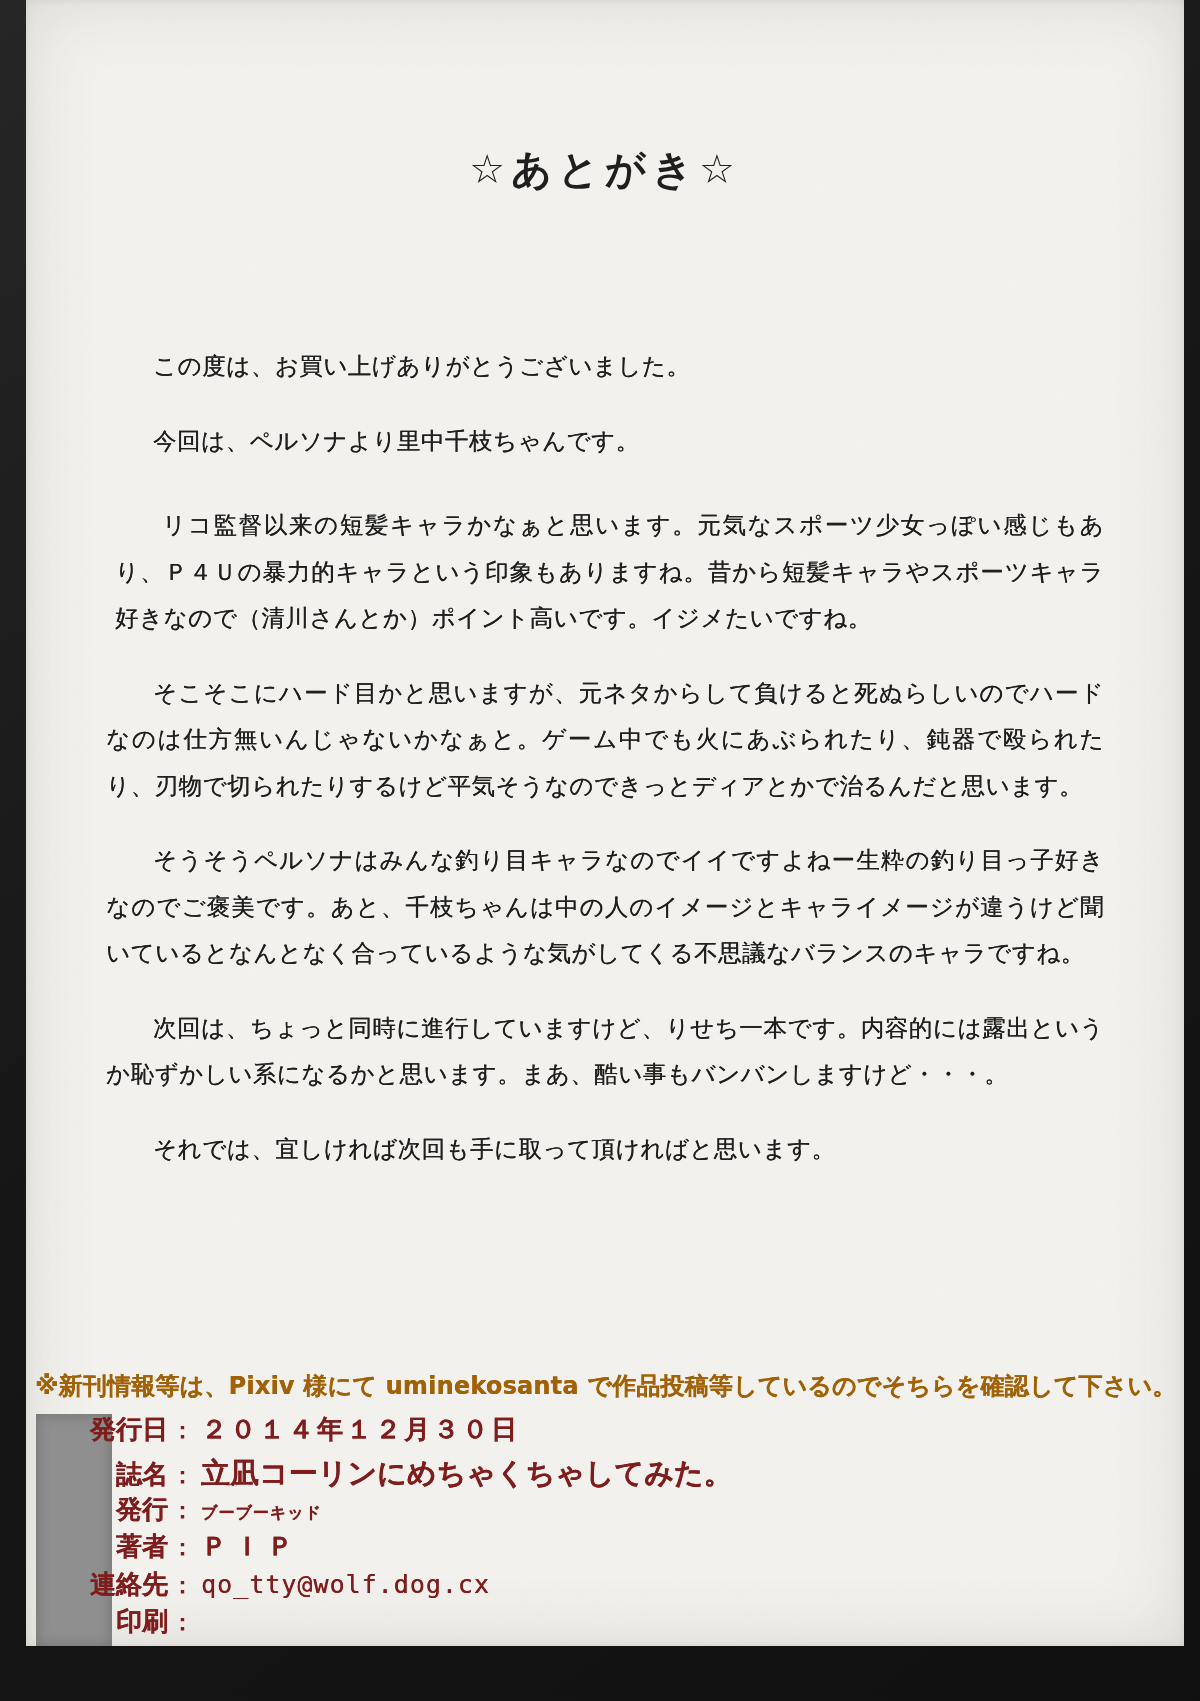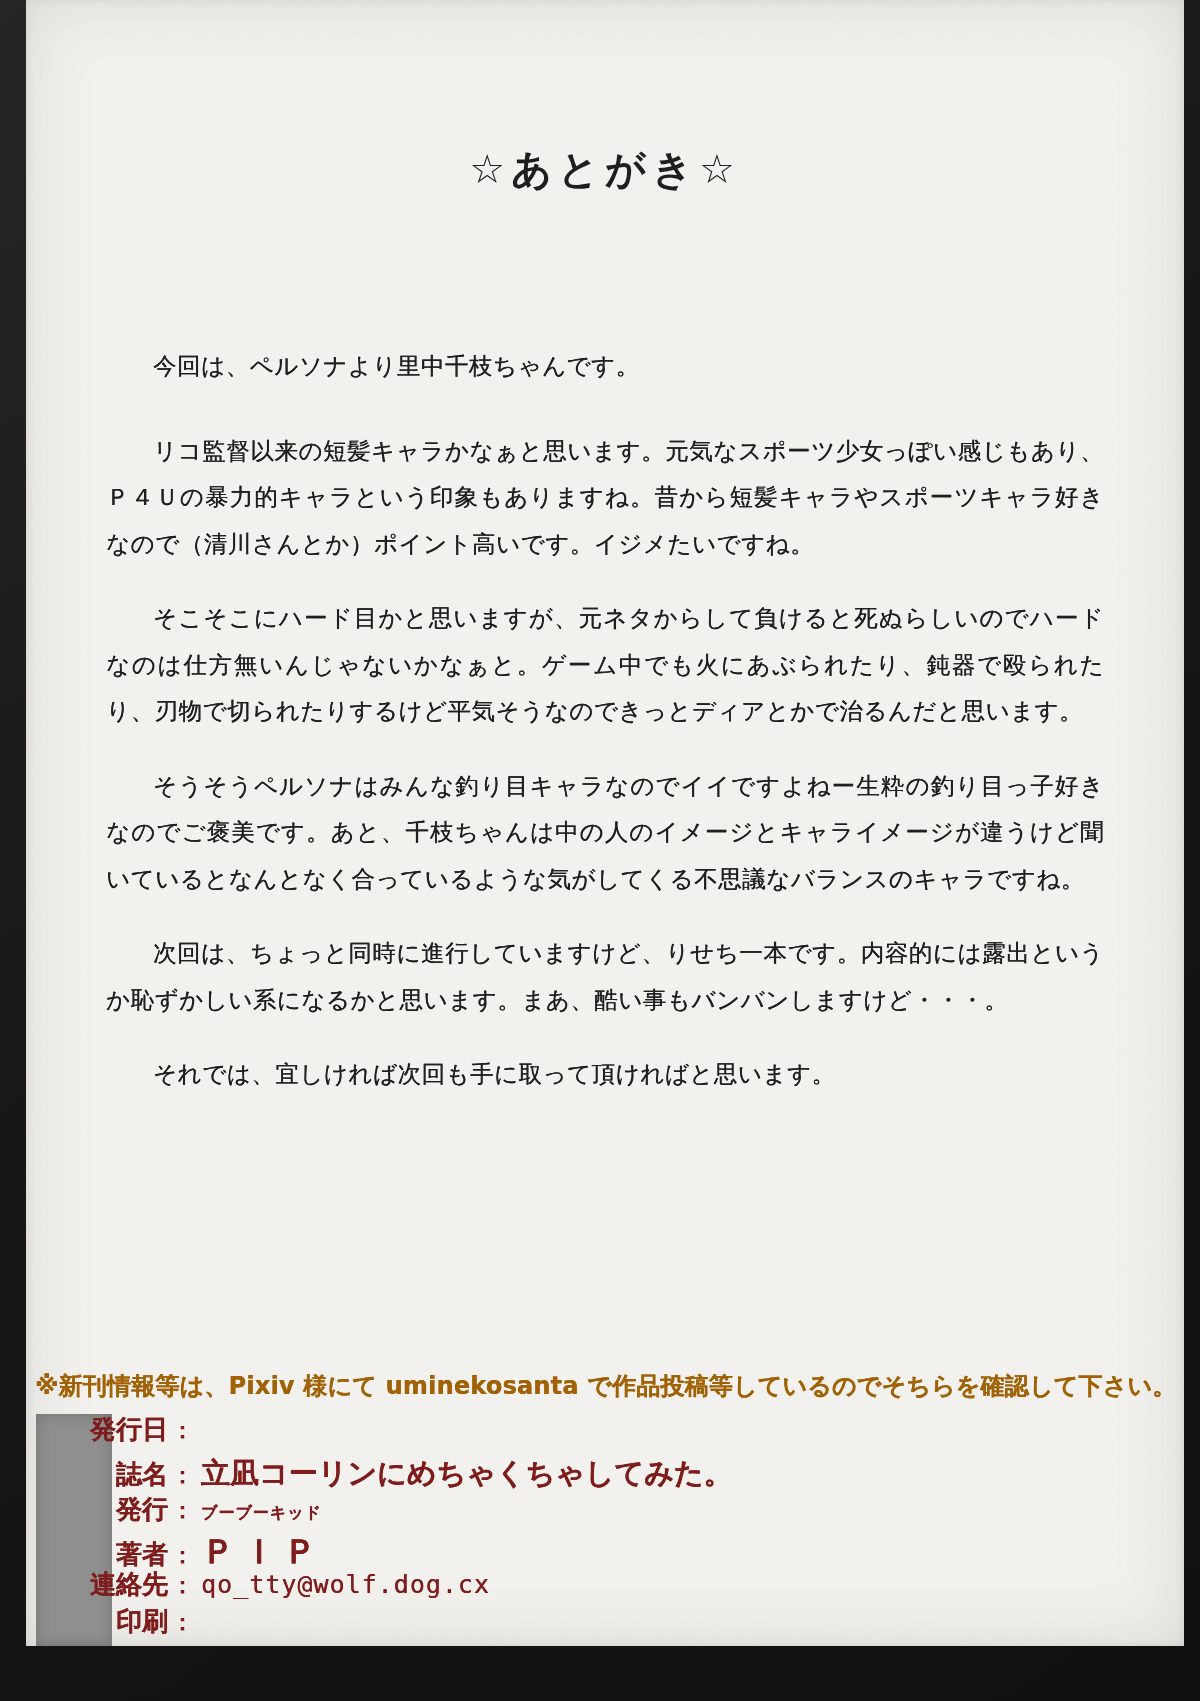--- a/index.html
+++ b/index.html
@@ -34,21 +34,21 @@
   .body-text p{
     margin:0 0 28px 0;
     font-size:23.5px;
     line-height:46.5px;
     text-indent:2em;
     text-align:justify;
     font-weight:500;
     letter-spacing:0.5px;
     text-shadow:0.3px 0 0 currentColor;
   }
-  .body-text p.gap-before{margin-top:38px;}
+  .body-text p.gap-before{margin-top:38px;margin-left:9px;}
   .notice{
     position:absolute;left:9px;top:1370px;width:1062px;
     font-size:24px;font-weight:bold;color:#a16207;
     letter-spacing:0.2px;white-space:nowrap;
     text-shadow:0.3px 0 0 currentColor;
   }
   .colophon{
     position:absolute;left:10px;top:1412px;width:900px;
   }
   .colophon-bar{
@@ -69,21 +69,21 @@
   }
   .colophon-row .sep{font-size:23px;padding:0 1px 0 3px;font-weight:bold;}
   .colophon-row .value{
     padding-left:6px;font-weight:bold;font-size:25px;
     text-shadow:0.3px 0 0 currentColor;white-space:nowrap;
   }
   .colophon-row.r0{height:42px;}
   .colophon-row.r0 .value{font-size:26px;letter-spacing:3px;}
   .colophon-row.r1 .value{font-size:29px;}
   .colophon-row.r2 .value{font-size:16px;letter-spacing:1px;}
-  .colophon-row.r3 .value{font-size:34px;letter-spacing:7px;}
+  .colophon-row.r3 .value{font-size:26px;letter-spacing:7px;}
   .colophon-row.r4 .value{
     font-family:"DejaVu Sans Mono",monospace;
     font-size:25px;font-weight:normal;letter-spacing:1px;
   }
   .colophon-row.r5 .value{font-size:27px;letter-spacing:1px;}
 </style>
 </head>
 <body>
 
 <div class="paper">
@@ -92,36 +92,38 @@
     <filter id="grain">
       <feTurbulence type="fractalNoise" baseFrequency="0.9" numOctaves="2" stitchTiles="stitch" result="n"></feTurbulence>
       <feColorMatrix in="n" type="matrix" values="0 0 0 0 0.55  0 0 0 0 0.53  0 0 0 0 0.50  0 0 0 0.07 0"></feColorMatrix>
     </filter>
     <rect width="1158" height="1646" filter="url(#grain)"></rect>
   </svg>
 
   <h1 class="page-title">☆あとがき☆</h1>
 
   <div class="body-text">
+    <p>この度は、お買い上げありがとうございました。</p>
     <p>今回は、ペルソナより里中千枝ちゃんです。</p>
     <p class="gap-before">リコ監督以来の短髪キャラかなぁと思います。元気なスポーツ少女っぽい感じもあり、Ｐ４Ｕの暴力的キャラという印象もありますね。昔から短髪キャラやスポーツキャラ好きなので（清川さんとか）ポイント高いです。イジメたいですね。</p>
     <p>そこそこにハード目かと思いますが、元ネタからして負けると死ぬらしいのでハードなのは仕方無いんじゃないかなぁと。ゲーム中でも火にあぶられたり、鈍器で殴られたり、刃物で切られたりするけど平気そうなのできっとディアとかで治るんだと思います。</p>
     <p>そうそうペルソナはみんな釣り目キャラなのでイイですよねー生粋の釣り目っ子好きなのでご褒美です。あと、千枝ちゃんは中の人のイメージとキャライメージが違うけど聞いているとなんとなく合っているような気がしてくる不思議なバランスのキャラですね。</p>
     <p>次回は、ちょっと同時に進行していますけど、りせち一本です。内容的には露出というか恥ずかしい系になるかと思います。まあ、酷い事もバンバンしますけど・・・。</p>
     <p>それでは、宜しければ次回も手に取って頂ければと思います。</p>
   </div>
 
   <div class="notice">※新刊情報等は、Pixiv 様にて uminekosanta で作品投稿等しているのでそちらを確認して下さい。</div>
 
   <div class="colophon">
     <div class="colophon-bar"></div>
     <div class="colophon-rows">
       <div class="colophon-row r0">
         <span class="label">発行日</span>
         <span class="sep">：</span>
+        <span class="value">２０１４年１２月３０日</span>
       </div>
       <div class="colophon-row r1">
         <span class="label">誌名</span>
         <span class="sep">：</span>
         <span class="value">立凪コーリンにめちゃくちゃしてみた。</span>
       </div>
       <div class="colophon-row r2">
         <span class="label">発行</span>
         <span class="sep">：</span>
         <span class="value">ブーブーキッド</span>

